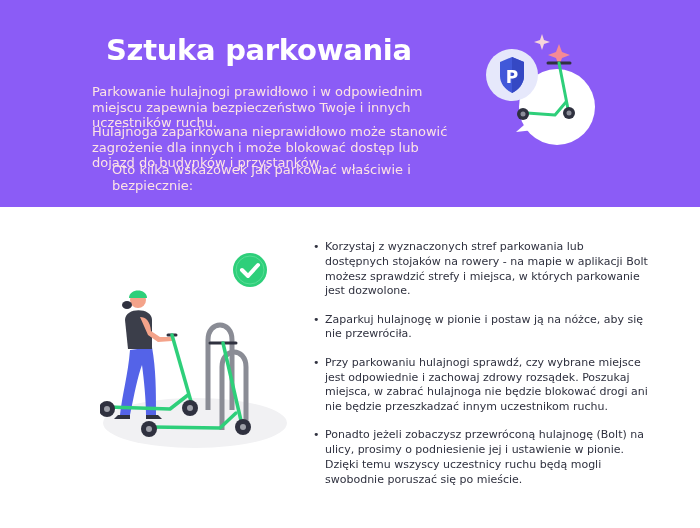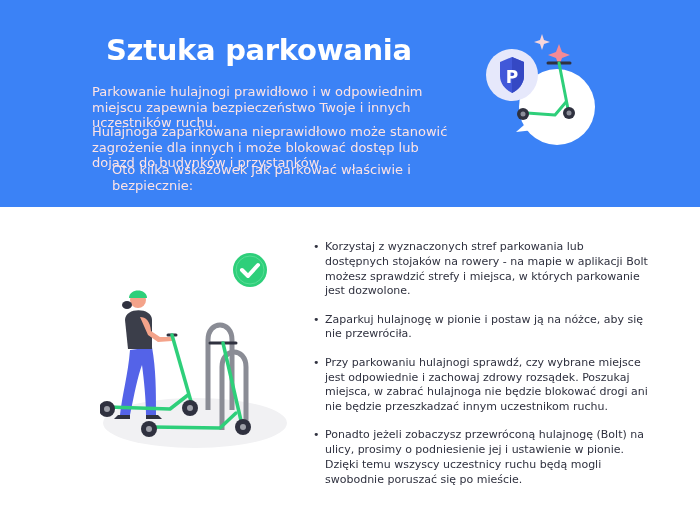--- a/index.html
+++ b/index.html
@@ -1,21 +1,21 @@
 <!DOCTYPE html>
 <html><head>
 <meta charset="utf-8">
 <style>
   * { margin: 0; padding: 0; box-sizing: border-box; }
   html, body { width: 700px; height: 528px; overflow: hidden; background: #ffffff; }
   body { font-family: "DejaVu Sans", "Liberation Sans", sans-serif; color: #2f313f; }
 
   .hero {
     position: absolute; left: 0; top: 0; width: 700px; height: 207px;
-    background: #3b82f6;
+    background: #8b5cf6;
   }
   .hero-title {
     position: absolute; left: 106px; top: 33px;
     font-size: 29px; font-weight: bold; color: #ffffff; letter-spacing: -0.3px;
     font-family: "DejaVu Sans", sans-serif;
   }
   .hero-p {
     position: absolute; left: 92px; width: 360px;
     font-size: 13px; line-height: 15.5px; color: #fde3e5;
     font-family: "DejaVu Sans", sans-serif;

